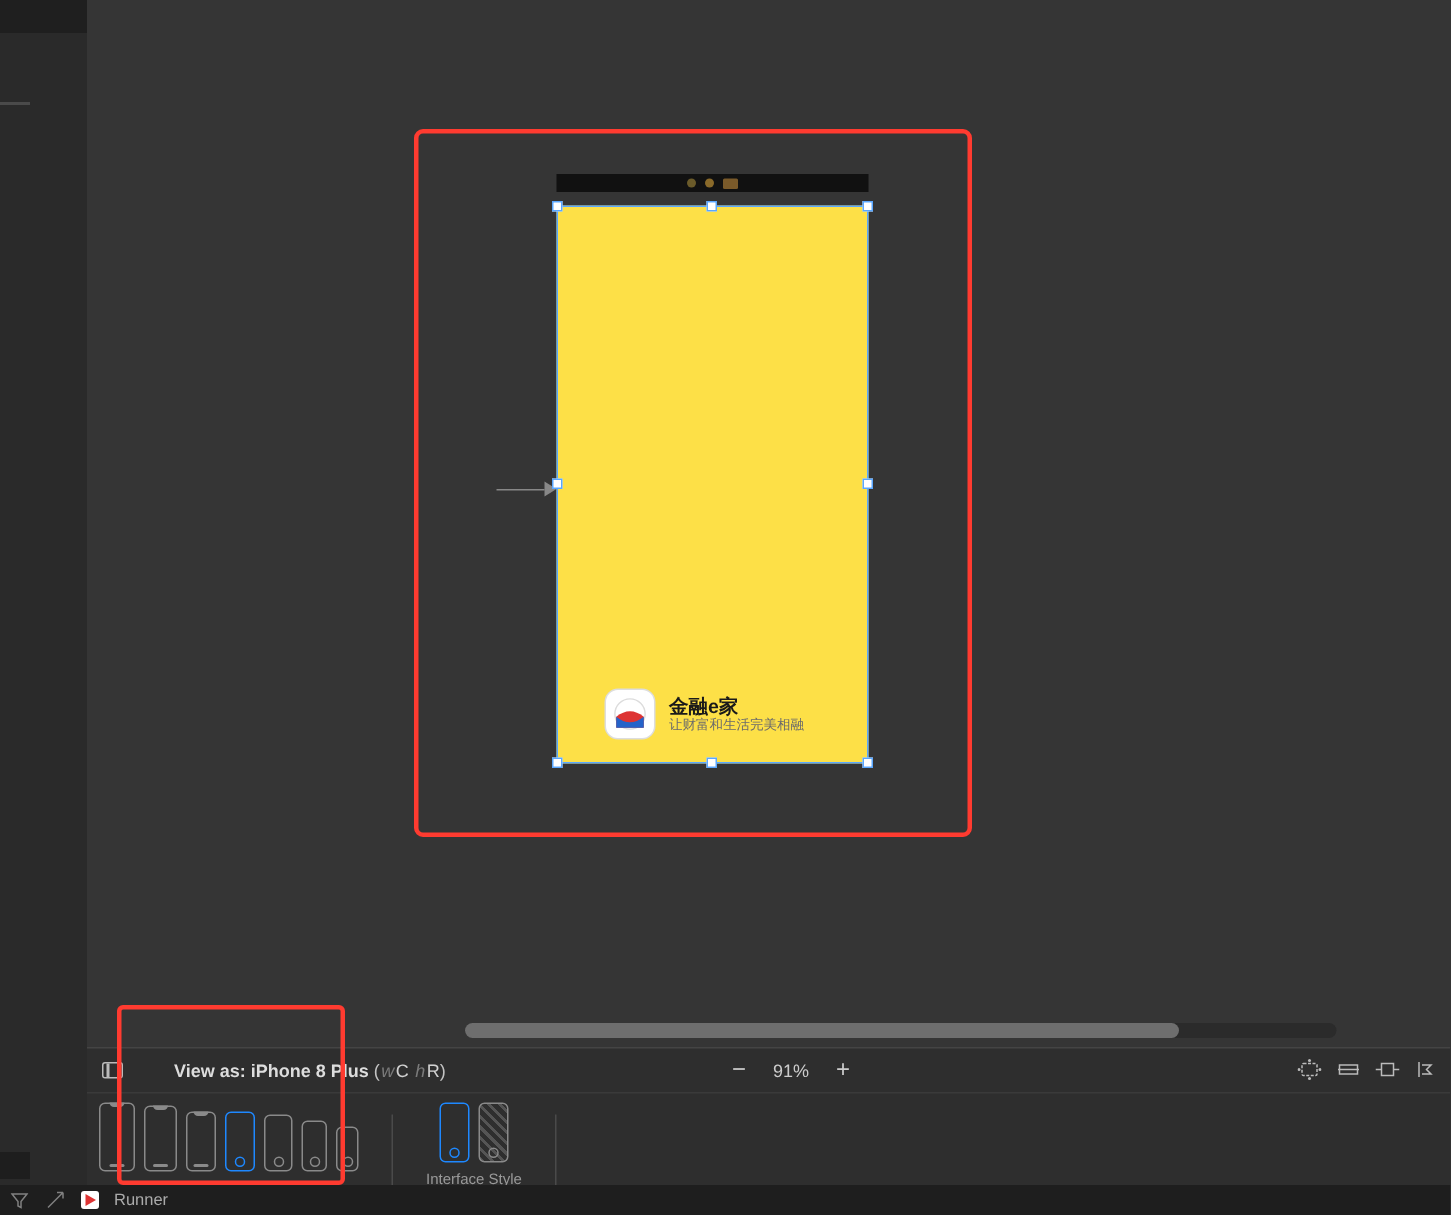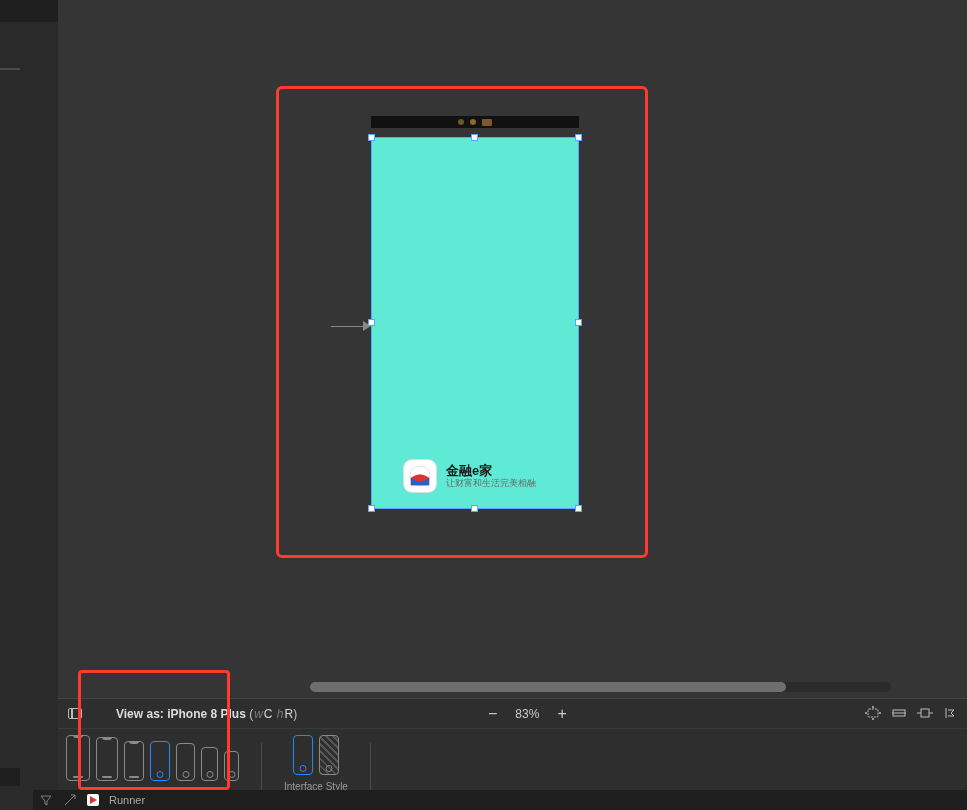--- a/index.html
+++ b/index.html
@@ -41,21 +41,21 @@
   display:flex; align-items:center; justify-content:center; gap:6px;
 }
 .camdot { width:6px; height:6px; border-radius:50%; }
 .camdot.a{background:#6b5b2a;}
 .camdot.b{background:#8a6a2a;}
 .camdot.sq{width:10px;height:7px;border-radius:1px;background:#7a5a2a;}
 
 .artboard {
   position:absolute;
   left:313px; top:137px; width:208px; height:372px;
-  background:#5eead4;
+  background:#fde047;
   border:1px solid #5aa7ff;
 }
 .sel-handle {
   position:absolute; width:7px; height:7px; background:#fff; border:1px solid #5aa7ff;
 }
 .h-tl{left:-4px;top:-4px;} .h-tr{right:-4px;top:-4px;}
 .h-bl{left:-4px;bottom:-4px;} .h-br{right:-4px;bottom:-4px;}
 .h-ml{left:-4px;top:calc(50% - 4px);} .h-mr{right:-4px;top:calc(50% - 4px);}
 .h-mt{left:calc(50% - 4px);top:-4px;} .h-mb{left:calc(50% - 4px);bottom:-4px;}
 
@@ -152,21 +152,21 @@
 .p-land{width:38px;height:20px;}
 .p-land::after{bottom:auto;right:3px;top:50%;left:auto;transform:translateY(-50%);}
 .highlight-devices{
   position:absolute; left:78px; top:670px; width:152px; height:120px;
   border:3px solid #ff3b30; border-radius:4px;
   pointer-events:none;
 }
 
 .statusbar{
   position:absolute; left:0; right:0; bottom:0; height:20px; background:#1e1e1e;
-  display:flex; align-items:center; gap:10px; padding:0 6px; color:#aaa; font-size:11px;margin-left:33px;
+  display:flex; align-items:center; gap:10px; padding:0 6px; color:#aaa; font-size:11px;
 }
 .status-icon{width:14px;height:14px;display:flex;align-items:center;justify-content:center;opacity:.8;}
 .runner-badge{width:12px;height:12px;background:#fff;border-radius:2px;display:flex;align-items:center;justify-content:center;}
 .runner-badge .tri{width:0;height:0;border-left:7px solid #d33;border-top:4px solid transparent;border-bottom:4px solid transparent;margin-left:1px;}
 </style>
 </head>
 <body>
 
 
 
@@ -221,21 +221,21 @@
   </div>
 </div>
 
 <div class="bottom-panel">
   <div class="bp-top">
     <span class="bp-toggle-icon"></span>
     <span class="bp-view-label"><b><span>View as: </span><span>iPhone 8 Plus</span></b> <span class="sizeclass">(<span class="dim">w</span><span class="reg">C</span> <span class="dim">h</span><span class="reg">R</span>)</span></span>
 
     <div class="zoom-controls">
       <span class="zbtn">−</span>
-      <span class="zval">83%</span>
+      <span class="zval">91%</span>
       <span class="zbtn">+</span>
     </div>
 
     <div class="right-icons">
       <span class="ri">
         <svg width="16" height="14" viewBox="0 0 16 14">
             <rect x="3" y="3" width="10" height="8" rx="1" fill="none" stroke="#bbb" stroke-width="1" stroke-dasharray="2 1"></rect>
             <circle cx="1" cy="7" r="1" fill="#bbb"></circle>
             <circle cx="15" cy="7" r="1" fill="#bbb"></circle>
             <circle cx="8" cy="1" r="1" fill="#bbb"></circle>

